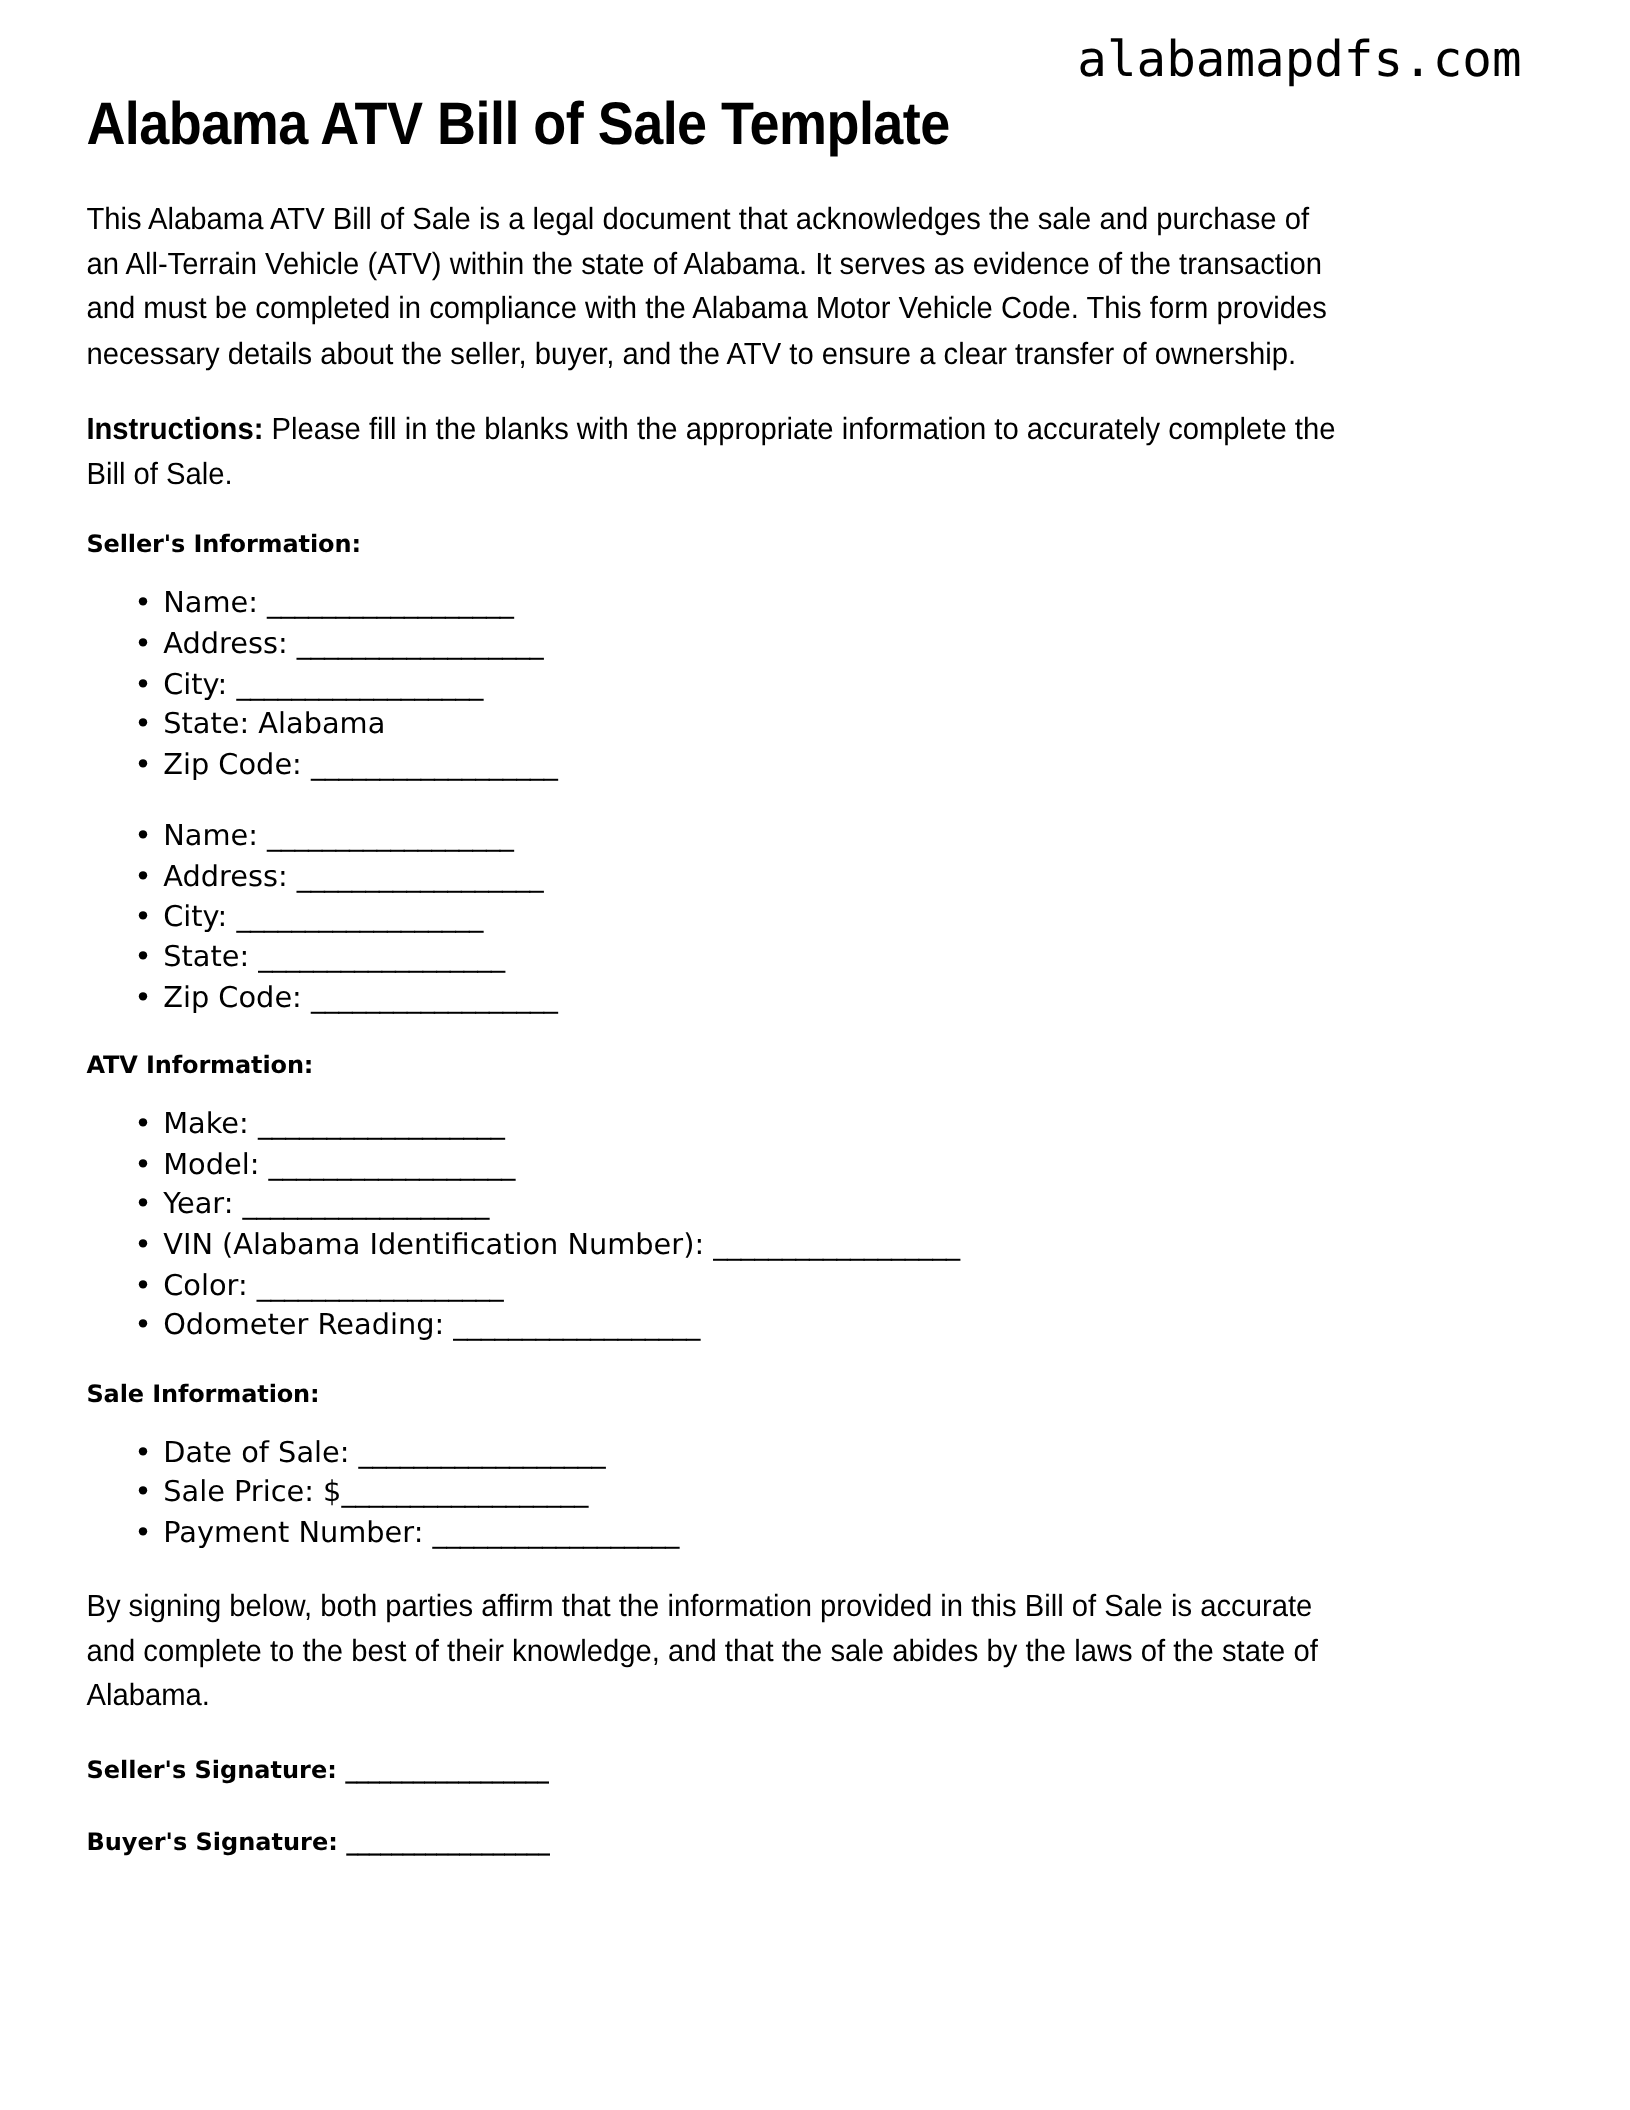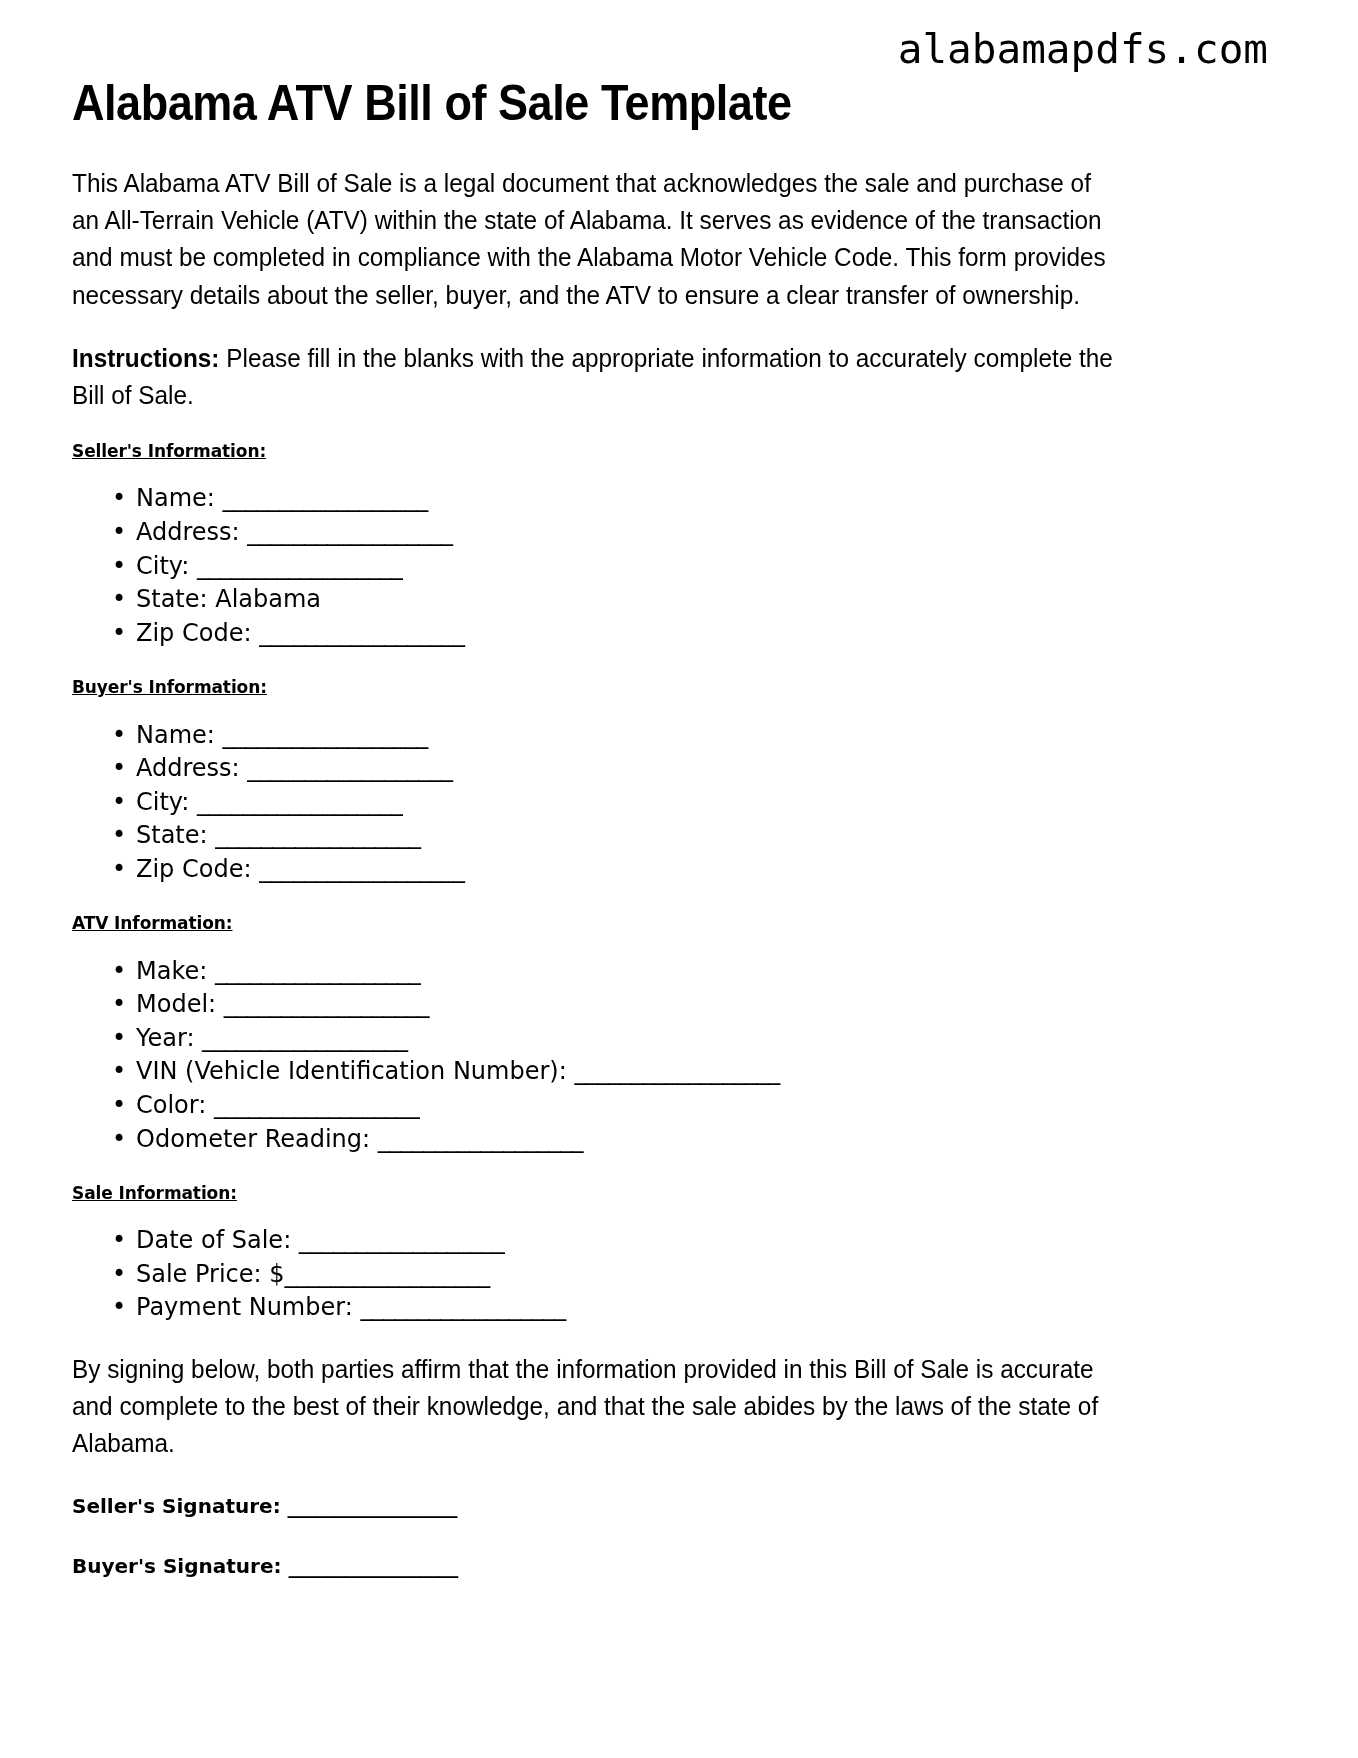--- a/index.html
+++ b/index.html
@@ -59,25 +59,24 @@
     transform-origin: left top;
   }
   .para b, .para .bold {
     font-weight: bold;
   }
 
   
   .section-heading {
     font-family: "DejaVu Sans", sans-serif;
     font-weight: bold;
-    font-size: 17px;
+    font-size: 20px;
     line-height: 1.3;
     margin: 0 0 20px 0;
     letter-spacing: -0.1px;
-    text-decoration: underline;
   }
 
   
   ul.field-list {
     list-style: none;
     margin: 0 0 26px 0;
     padding: 0 0 0 36px;
   }
   ul.field-list li {
     font-family: "DejaVu Sans", sans-serif;
@@ -128,35 +127,34 @@
 
   <h2 class="section-heading">Seller's Information:</h2>
   <ul class="field-list">
       <li><span class="bullet">•</span><span>Name: </span><span class="blank">__________________</span></li>
       <li><span class="bullet">•</span><span>Address: </span><span class="blank">__________________</span></li>
       <li><span class="bullet">•</span><span>City: </span><span class="blank">__________________</span></li>
       <li><span class="bullet">•</span><span>State: Alabama</span></li>
       <li><span class="bullet">•</span><span>Zip Code: </span><span class="blank">__________________</span></li>
     </ul>
 
-  <h2 class="section-heading">Buyer's Information:</h2>
   <ul class="field-list">
       <li><span class="bullet">•</span><span>Name: </span><span class="blank">__________________</span></li>
       <li><span class="bullet">•</span><span>Address: </span><span class="blank">__________________</span></li>
       <li><span class="bullet">•</span><span>City: </span><span class="blank">__________________</span></li>
       <li><span class="bullet">•</span><span>State: </span><span class="blank">__________________</span></li>
       <li><span class="bullet">•</span><span>Zip Code: </span><span class="blank">__________________</span></li>
     </ul>
 
   <h2 class="section-heading">ATV Information:</h2>
   <ul class="field-list">
       <li><span class="bullet">•</span><span>Make: </span><span class="blank">__________________</span></li>
       <li><span class="bullet">•</span><span>Model: </span><span class="blank">__________________</span></li>
       <li><span class="bullet">•</span><span>Year: </span><span class="blank">__________________</span></li>
-      <li><span class="bullet">•</span><span>VIN (Vehicle Identification Number): </span><span class="blank">__________________</span></li>
+      <li><span class="bullet">•</span><span>VIN (Alabama Identification Number): </span><span class="blank">__________________</span></li>
       <li><span class="bullet">•</span><span>Color: </span><span class="blank">__________________</span></li>
       <li><span class="bullet">•</span><span>Odometer Reading: </span><span class="blank">__________________</span></li>
     </ul>
 
   <h2 class="section-heading">Sale Information:</h2>
   <ul class="field-list">
       <li><span class="bullet">•</span><span>Date of Sale: </span><span class="blank">__________________</span></li>
       <li><span class="bullet">•</span><span>Sale Price: $</span><span class="blank">__________________</span></li>
       <li><span class="bullet">•</span><span>Payment Number: </span><span class="blank">__________________</span></li>
     </ul>

